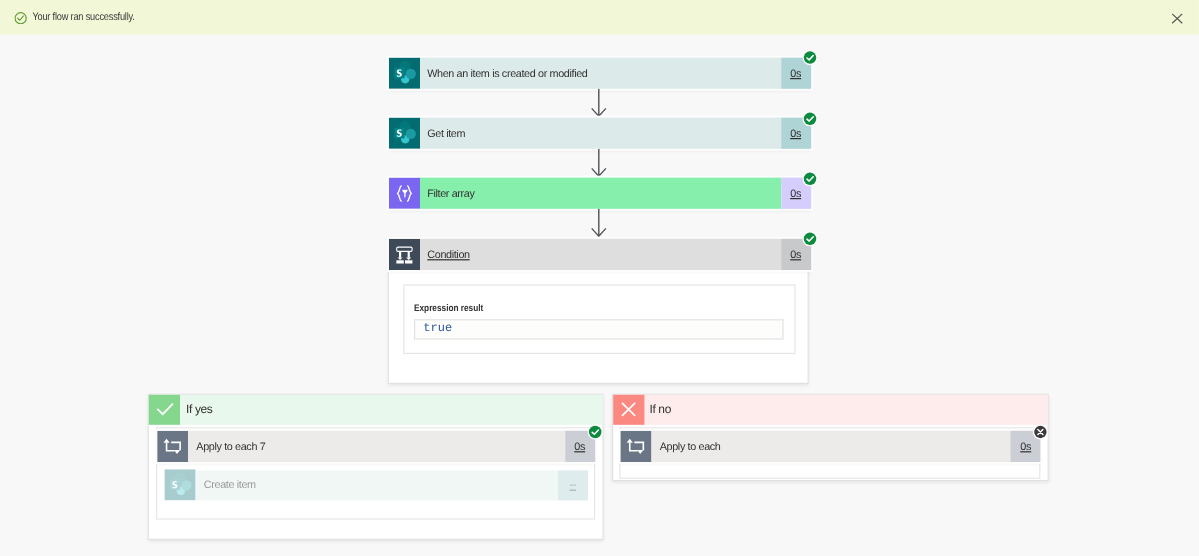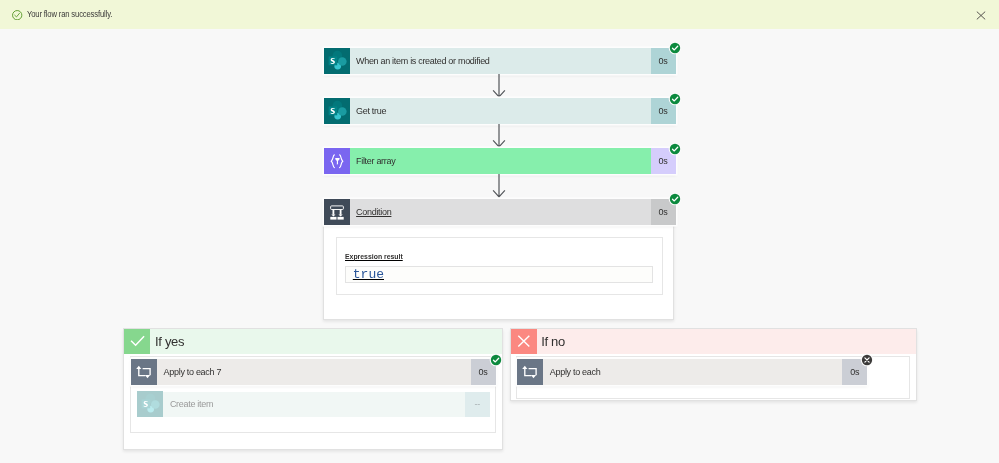--- a/index.html
+++ b/index.html
@@ -26,21 +26,21 @@
   
   .canvas{position:absolute;left:0;top:29px;width:999px;height:434px;background:#f8f8f8;}
 
   
   .card{position:absolute;display:flex;align-items:stretch;
         box-shadow:0 0 0 1.6px #fdfdfd, 0 1.6px 3px rgba(0,0,0,0.10);}
   .card .ico{flex:0 0 26px;display:flex;align-items:center;justify-content:center;}
   .card .title{flex:1 1 auto;display:flex;align-items:center;padding-left:6.5px;
                font-size:9px;letter-spacing:-0.3px;color:#323130;}
   .card .dur{flex:0 0 25px;display:flex;align-items:center;justify-content:center;
-             font-size:9px;letter-spacing:-0.2px;color:#323130;}
+             font-size:9px;letter-spacing:-0.2px;color:#323130;text-decoration:underline;}
   .badge{position:absolute;width:14px;height:14px;}
   .arrow{position:absolute;}
 
   .c-teal .title,.c-teal .dur{background:#dcebea;}
   .c-teal .dur{background:#aed4d6;}
   .c-purple .title{background:#86efac;}
   .c-purple .dur{background:#d5cdfc;}
   .c-grey .title{background:#dededf;text-decoration:underline;}
   .c-grey .dur{background:#c8c9ca;}
   .c-lightgrey .title{background:#edebe9;}
@@ -56,42 +56,42 @@
     background:#fff;border:1px solid #e1e1e1;box-sizing:border-box;
     box-shadow:0 1.6px 3px rgba(0,0,0,0.09);}
   .detail-panel .card{left:-0.1px;top:-1.8px;}
   .inputs-box{position:absolute;left:12.6px;top:38.6px;width:324.5px;
     background:#fff;border:1px solid #e6e6e6;}
   .inputs-head{position:relative;height:18.7px;border-bottom:1px solid #e6e6e6;
     display:flex;align-items:center;padding-left:7.5px;
     font-size:8.6px;font-weight:600;color:#343332;letter-spacing:0.15px;}
   .inputs-head span{display:block;transform:scaleX(0.84);transform-origin:left center;}
   .inputs-head:before{content:"";position:absolute;left:0;top:0;width:2.6px;height:18.7px;background:#6e757e;}
-  .inputs-body{padding:13.7px 8.3px 11.3px 8.1px;text-decoration:underline;}
+  .inputs-body{padding:13.7px 8.3px 11.3px 8.1px;}
   .field-label{font-size:8px;font-weight:600;color:#323130;margin-bottom:5px;
     line-height:9px;transform:scaleX(0.86);transform-origin:left center;}
   .field-value{height:14.8px;border:1px solid #e3e3e3;background:#fdfdfb;
     display:flex;align-items:center;padding-left:6.5px;
-    font-family:"Liberation Mono",monospace;font-size:13px;color:#2b579a;}
+    font-family:"Liberation Mono",monospace;font-size:10px;color:#2b579a;}
 
   
   .branch{position:absolute;background:#fff;border:1px solid #e1e1e1;box-sizing:border-box;
     box-shadow:0 1.6px 3px rgba(0,0,0,0.09);}
   .branch-head{height:25px;display:flex;align-items:center;}
   .branch-head .branch-icon{flex:0 0 26px;height:25px;display:flex;align-items:center;justify-content:center;}
-  .branch-label{font-size:13px;letter-spacing:-0.3px;color:#323130;padding-left:4.6px;}
+  .branch-label{font-size:10px;letter-spacing:-0.3px;color:#323130;padding-left:4.6px;}
   .head-yes{background:#e9f8ec;}
   .head-yes .branch-icon{background:#86d78e;}
   .head-no{background:#fdeceb;}
   .head-no .branch-icon{background:#fb8881;}
   .branch-body{position:relative;background:#fff;border:1px solid #e6e6e6;box-sizing:border-box;}
 
   .branch-yes{left:123.4px;top:298.6px;width:379.9px;height:122.2px;}
   .branch-yes .branch-body{margin:2.6px 5.9px 0 5.7px;height:77.3px;}
-  .branch-no{left:509.6px;top:298.6px;width:407px;height:73.4px;}
+  .branch-no{left:509.6px;top:298.6px;width:364px;height:73.4px;}
   .branch-no .branch-body{margin:2.6px 5.9px 0 5.7px;height:43.1px;}
 
   svg{display:block;}
   .sp-s{font-family:"Liberation Sans",sans-serif;}
 </style>
 </head>
 <body>
 
 <div class="banner">
   <svg class="banner-icon" viewBox="0 0 10.4 10.4">
@@ -187,21 +187,21 @@
   <svg class="arrow" style="left:492px;top:44.5px;" width="14" height="24" viewBox="0 0 14 24">
     <path d="M7 0 V22.4 M1.1 16.3 L7 22.9 L12.9 16.3" fill="none" stroke="#53565a" stroke-width="1.2" stroke-linecap="butt"></path>
   </svg>
 
   <div class="card c-teal" style="left:323.5px;top:69px;width:352px;height:26px;">
     <div class="ico">
       <svg width="26" height="26">
           <use href="#sp-icon"></use>
         </svg>
     </div>
-    <div class="title">Get true</div>
+    <div class="title">Get item</div>
     <div class="dur">0s</div>
     <svg class="badge" style="left:344px;top:-6.5px;">
         <use href="#ok-badge"></use>
       </svg>
   </div>
 
   <svg class="arrow" style="left:492px;top:94.8px;" width="14" height="24" viewBox="0 0 14 24">
     <path d="M7 0 V22.4 M1.1 16.3 L7 22.9 L12.9 16.3" fill="none" stroke="#53565a" stroke-width="1.2" stroke-linecap="butt"></path>
   </svg>
 

